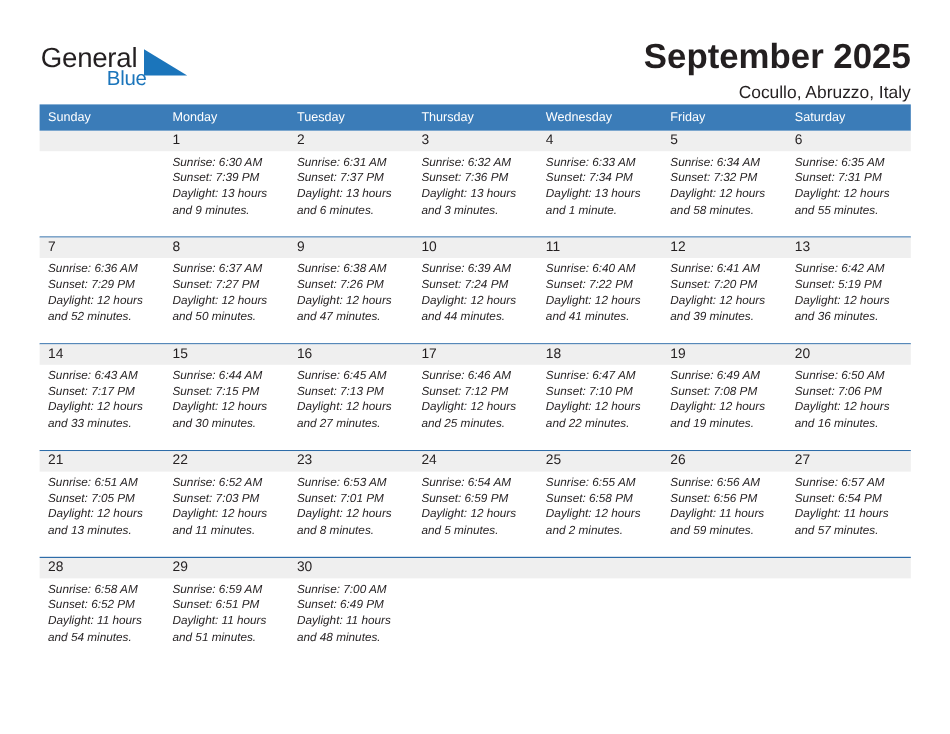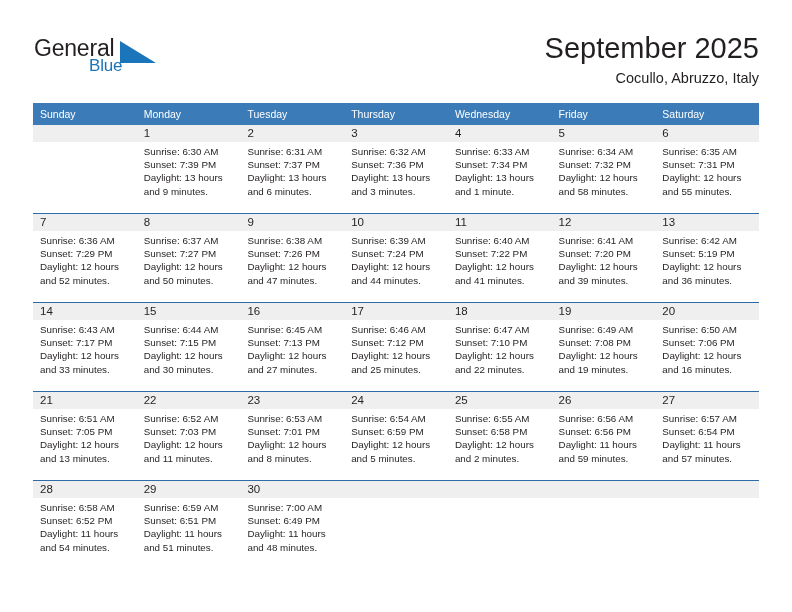--- a/index.html
+++ b/index.html
@@ -67,35 +67,35 @@
     position: absolute;
     right: 33px;
     top: 30px;
     text-align: right;
   }
   .month-title {
     font-size: 29px;
     color: #231f20;
     line-height: 36px;
     white-space: nowrap;
-    font-weight: normal;
+    font-weight: bold;
   }
   .location {
     font-size: 14.5px;
     color: #231f20;
     line-height: 20px;
     margin-top: 2px;
     white-space: nowrap;
   }
 
   
   .calendar {
     position: absolute;
     left: 33px;
-    top: 103px;
+    top: 87px;
     width: 726px;
   }
   .week-header {
     display: flex;
     background: #3b7cb8;
     height: 22px;
   }
   .week-header .dow {
     flex: 1 1 0;
     font-size: 10.5px;
@@ -139,20 +139,21 @@
     line-height: 17px;
     height: 17px;
     position: relative;
     z-index: 2;
   }
   .cell .info {
     margin-top: 3px;
     font-size: 9.8px;
     line-height: 13.2px;
     color: #231f20;
+    font-style: italic;
   }
   .cell .info div {
     white-space: nowrap;
   }
   .cell.empty .daynum { visibility: hidden; }
 </style>
 </head>
 <body>
 
 <div class="page">

